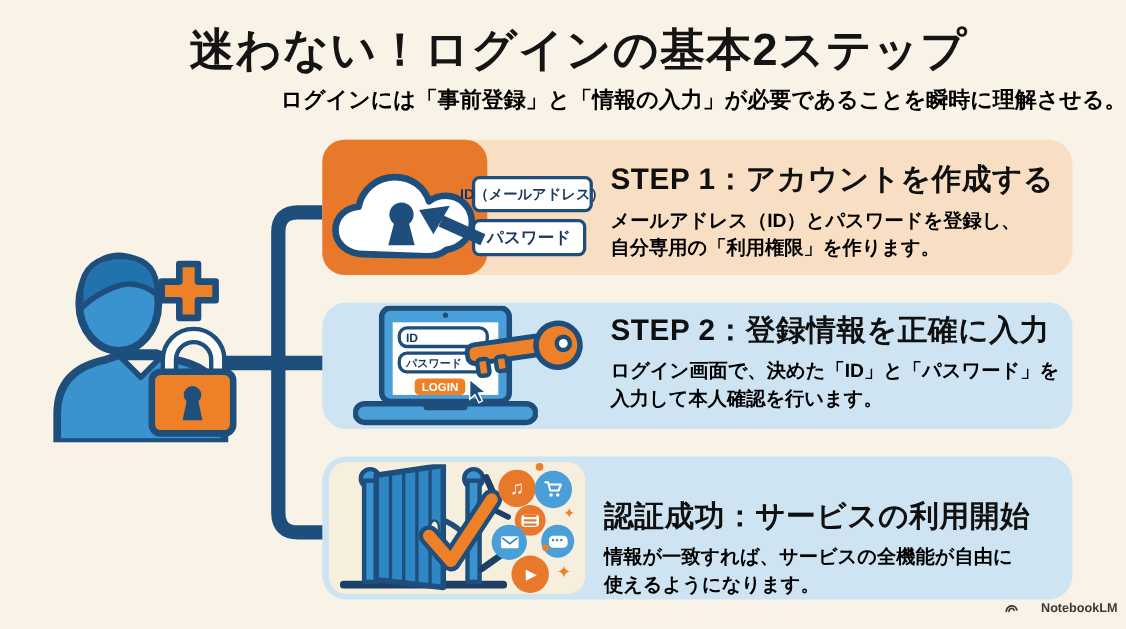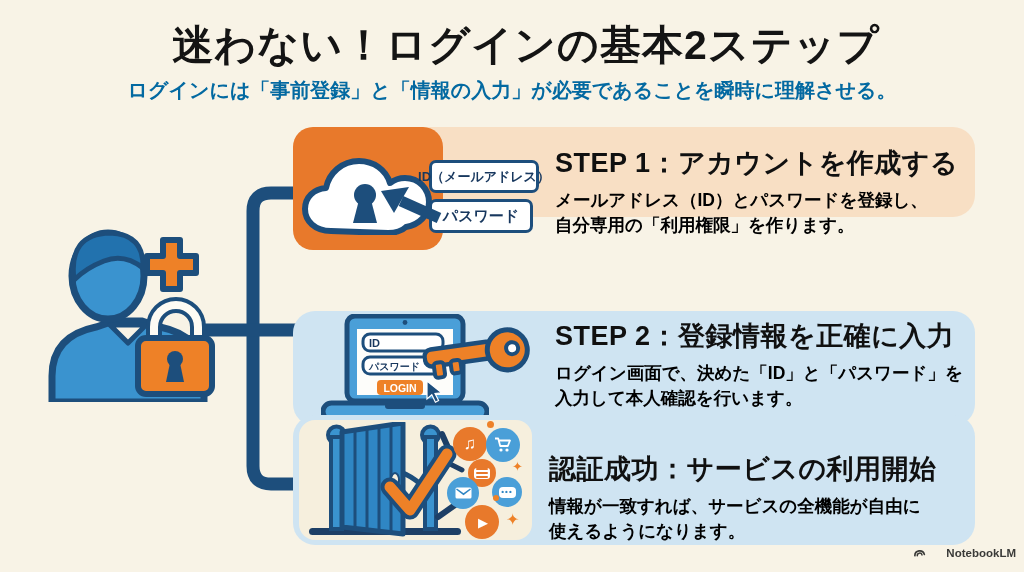--- a/index.html
+++ b/index.html
@@ -8,27 +8,27 @@
     background:#f8f3e6;
     font-family:"Liberation Sans","DejaVu Sans",sans-serif;
   }
   .stage{position:absolute;inset:0;}
   
   .title{
     position:absolute;top:18px;left:0;width:100%;text-align:center;
     font-size:41px;font-weight:900;color:#141414;letter-spacing:1px;margin-left:14px;
   }
   .subtitle{
-    position:absolute;top:77px;left:0;width:100%;text-align:center;
-    font-size:20px;font-weight:800;color:#0369a1;
+    position:absolute;top:77px;left:0;width:100%;text-align:right;
+    font-size:20px;font-weight:800;color:#000000;
   }
   
   .card{position:absolute;left:293px;width:682px;border-radius:22px;}
-  .card1{top:127px;height:90px;background:#f8dfc4;}
-  .card2{top:275px;height:115px;background:#cfe4f2;margin-top:36px;}
+  .card1{top:127px;height:123px;background:#f8dfc4;}
+  .card2{top:275px;height:115px;background:#cfe4f2;}
   .card3{top:415px;height:130px;background:#cfe4f2;}
   .icon-panel-1{
     position:absolute;left:0;top:0;width:150px;height:123px;
     background:#e8792b;border-radius:20px;
   }
   .icon-panel-3{
     position:absolute;left:6px;top:5px;width:233px;height:120px;
     background:#f6efdd;border-radius:16px;
   }
   .card-text{position:absolute;left:262px;top:0;width:410px;}

